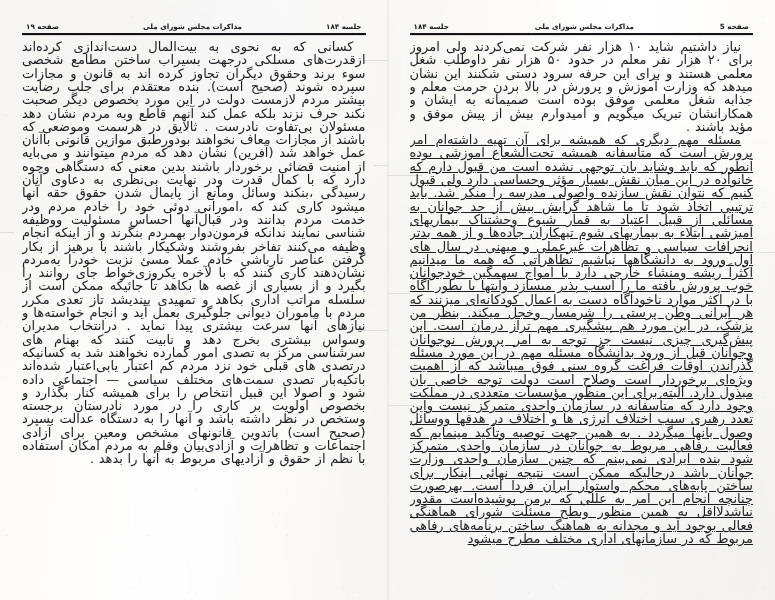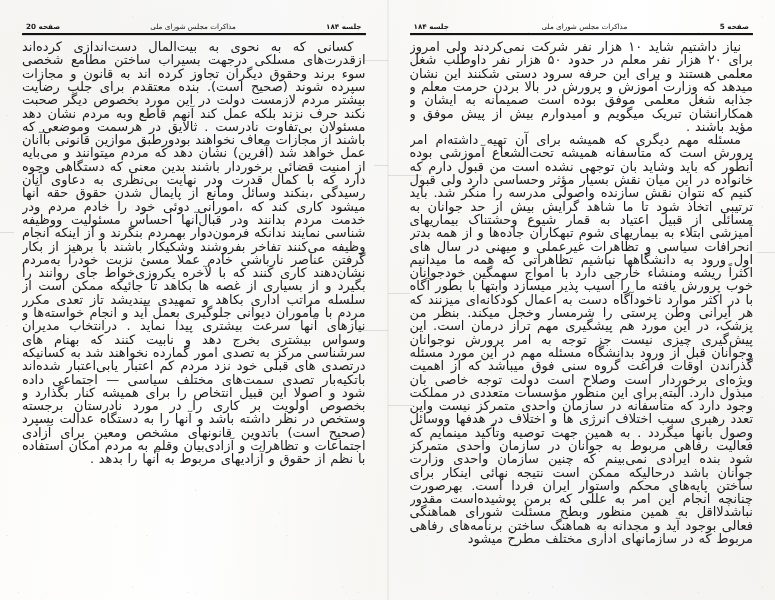--- a/index.html
+++ b/index.html
@@ -61,21 +61,21 @@
     align-items:flex-end;
     justify-content:space-between;
     height:17px;
     padding:0 4px 1px 4px;
     font-size:7.2px;
     font-weight:bold;
     color:#17171a;
     letter-spacing:.2px;
   }
   .hdr-side{white-space:nowrap;}
-  .hdr-title{white-space:nowrap;font-weight:normal;margin-top:46px;}
+  .hdr-title{white-space:nowrap;font-weight:bold;margin-top:46px;}
   .rule{
     height:2.1px;
     background:#141417;
     margin-top:1px;
     border-radius:.5px;
     box-shadow:0 .6px 0 rgba(0,0,0,.25);
   }
 
   
   .page-body{
@@ -88,21 +88,21 @@
     font-size:13px;
     line-height:13.3px;
     color:#1d1d21;
     word-spacing:.6px;
   }
   .page-body p{
     margin:0 0 0 0;
     text-indent:12px;
     text-align:justify;
   }
-  .page-body p + p{margin-top:0;}
+  .page-body p + p{margin-top:0;text-decoration:underline;}
 
   
   .streak{
     position:absolute;
     height:1px;
     background:rgba(0,0,0,0.10);
     pointer-events:none;
   }
   .streak.s1{left:0;width:34px;}
   .streak.s2{right:0;width:28px;}
@@ -126,21 +126,21 @@
     <div class="streak s1" style="top:175px;"></div>
     <div class="streak s1" style="top:293px;width:22px;"></div>
     <div class="streak s1" style="top:405px;width:26px;"></div>
     <div class="streak s2" style="top:252px;width:18px;"></div>
   </div>
 
   <div class="page page-right">
     <div class="page-header">
       <span class="hdr-side">جلسه ۱۸۴</span>
       <span class="hdr-title">مذاکرات مجلس شورای ملی</span>
-      <span class="hdr-side">صفحه 20</span>
+      <span class="hdr-side">صفحه ۱۹</span>
     </div>
     <div class="rule"></div>
     <div class="page-body">
       <p>کسانی که به نحوی به بیت‌المال دست‌اندازی کرده‌اند ازقدرت‌های مسلکی درجهت بسیراب ساختن مطامع شخصی سوء برند وحقوق دیگران تجاوز کرده اند به قانون و مجازات سپرده شوند (صحیح است). بنده معتقدم برای جلب رضایت بیشتر مردم لازمست دولت در این مورد بخصوص دیگر صحبت نکند حرف نزند بلکه عمل کند آنهم قاطع وبه مردم نشان دهد مسئولان بی‌تفاوت نادرست . ثالایق در هرسمت وموضعی که باشند از مجازات معاف نخواهند بودورطبق موازین قانونی باآنان عمل خواهد شد (آفرین) نشان دهد که مردم میتوانند و می‌بایه از امنیت قضائی برخوردار باشند بدین معنی که دستگاهی وجوه دارد که با کمال قدرت ودر نهایت بی‌نظری به دعاوی آنان رسیدگی ،بنکند وسائل ومانع از پایمال شدن حقوق حقه آنها میشود کاری کند که ،امورانی دوئی خود را خادم مردم ودر خدمت مردم بدانند ودر قبال‌آنها احساس مسئولیت ووظیفه شناسی نمایند ندانکه فرمون‌دوار بهمردم بنگرند و از اینکه انجام وظیفه می‌کنند تفاخر بفروشند وشکیکار باشند با برهیز از بکار گرفتن عناصر نارباشی خادم عملا مسئ نزبت خودرا به‌مردم نشان‌دهند کاری کنند که با لآخره یکروزی‌خواط جای روانند را بگیرد و از بسیاری از غصه ها بکاهد تا جائیکه ممکن است از سلسله مراتب اداری بکاهد و تمهیدی بیندیشد تاز تعدی مکرر مردم با مأموران دیوانی جلوگیری بعمل آید و انجام خواسته‌ها و نیازهای آنها سرعت بیشتری پیدا نماید . درانتخاب مدیران وسواس بیشتری بخرج دهد و نابیت کنند که بهنام های سرشناسی مرکز به تصدی امور گمارده نخواهند شد به کسانیکه درتصدی های قبلی خود نزد مردم کم اعتبار یابی‌اعتبار شده‌اند باتکیه‌بار تصدی سمت‌های مختلف سیاسی — اجتماعی داده شود و اصولا این قبیل انتخاص را برای همیشه کنار بگذارد و بخصوص اولویت بر کاری را در مورد نادرستان برجسته وستخص در نظر داشته باشد و آنها را به دستگاه عدالت بسپرد (صحیح است) باتدوین قانونهای مشخص ومعین برای آزادی اجتماعات و تظاهرات و آزادی‌بیان وقلم به مردم امکان استفاده با نظم از حقوق و آزادیهای مربوط به آنها را بدهد .</p>
     </div>
     <div class="streak s2" style="top:60px;width:24px;"></div>
     <div class="streak s2" style="top:165px;width:14px;"></div>
     <div class="streak s2" style="top:330px;width:30px;"></div>
     <div class="streak s1" style="top:232px;width:14px;"></div>
   </div>

